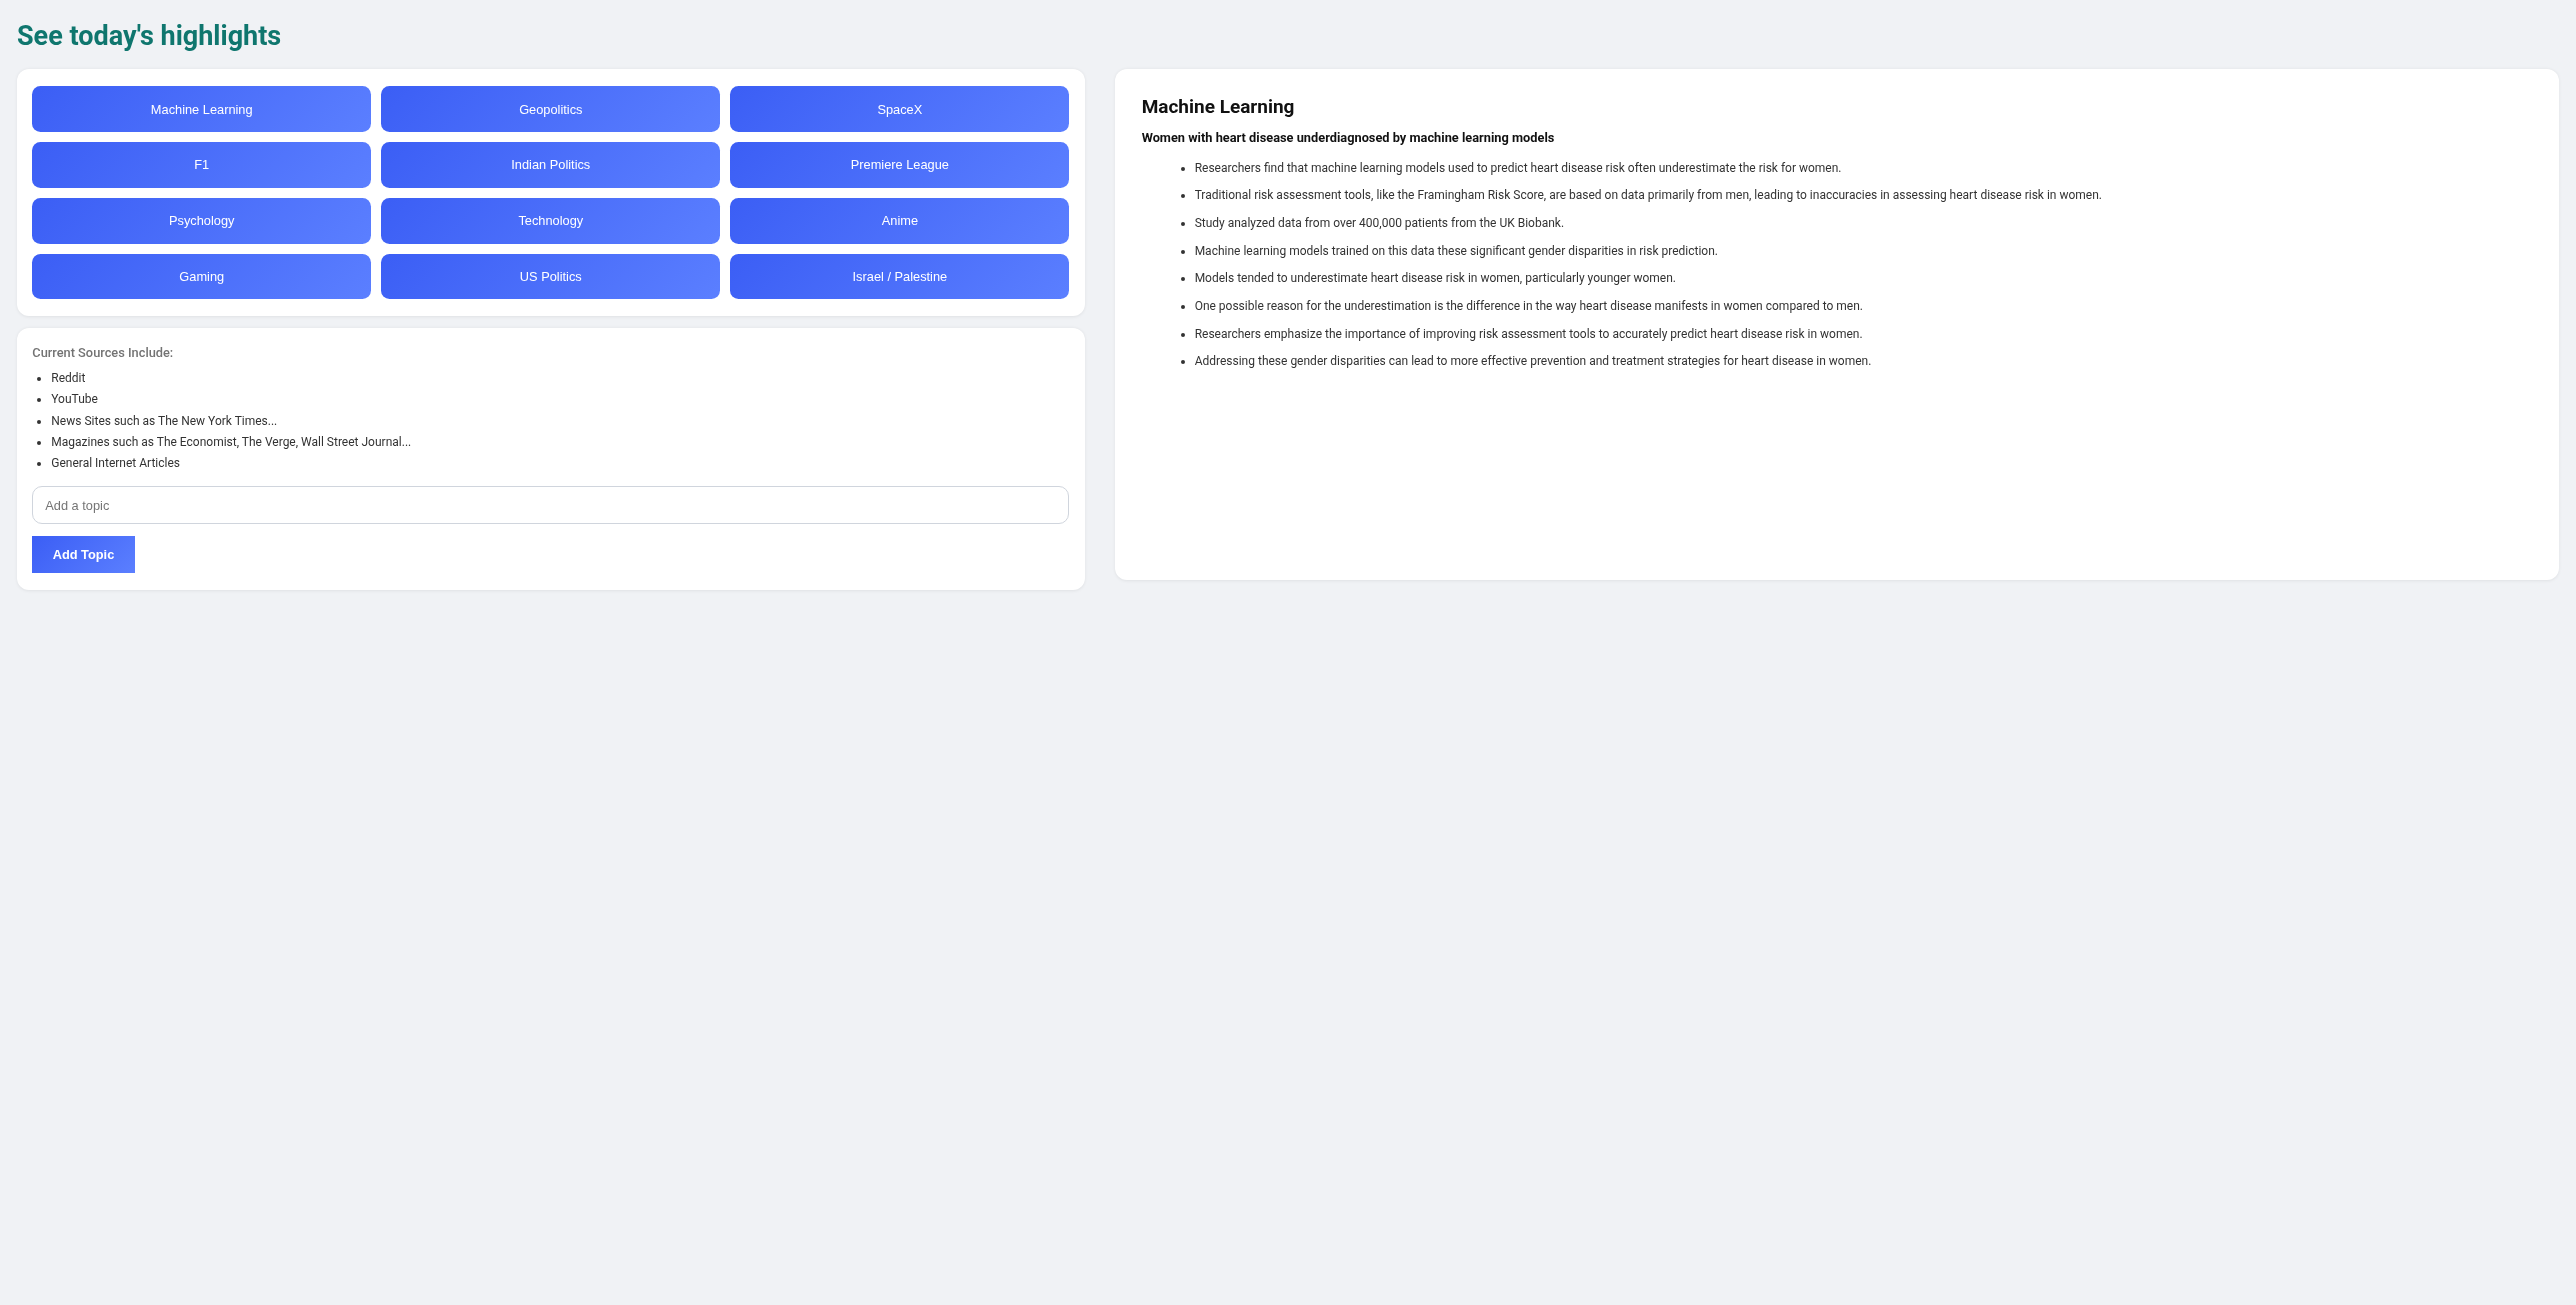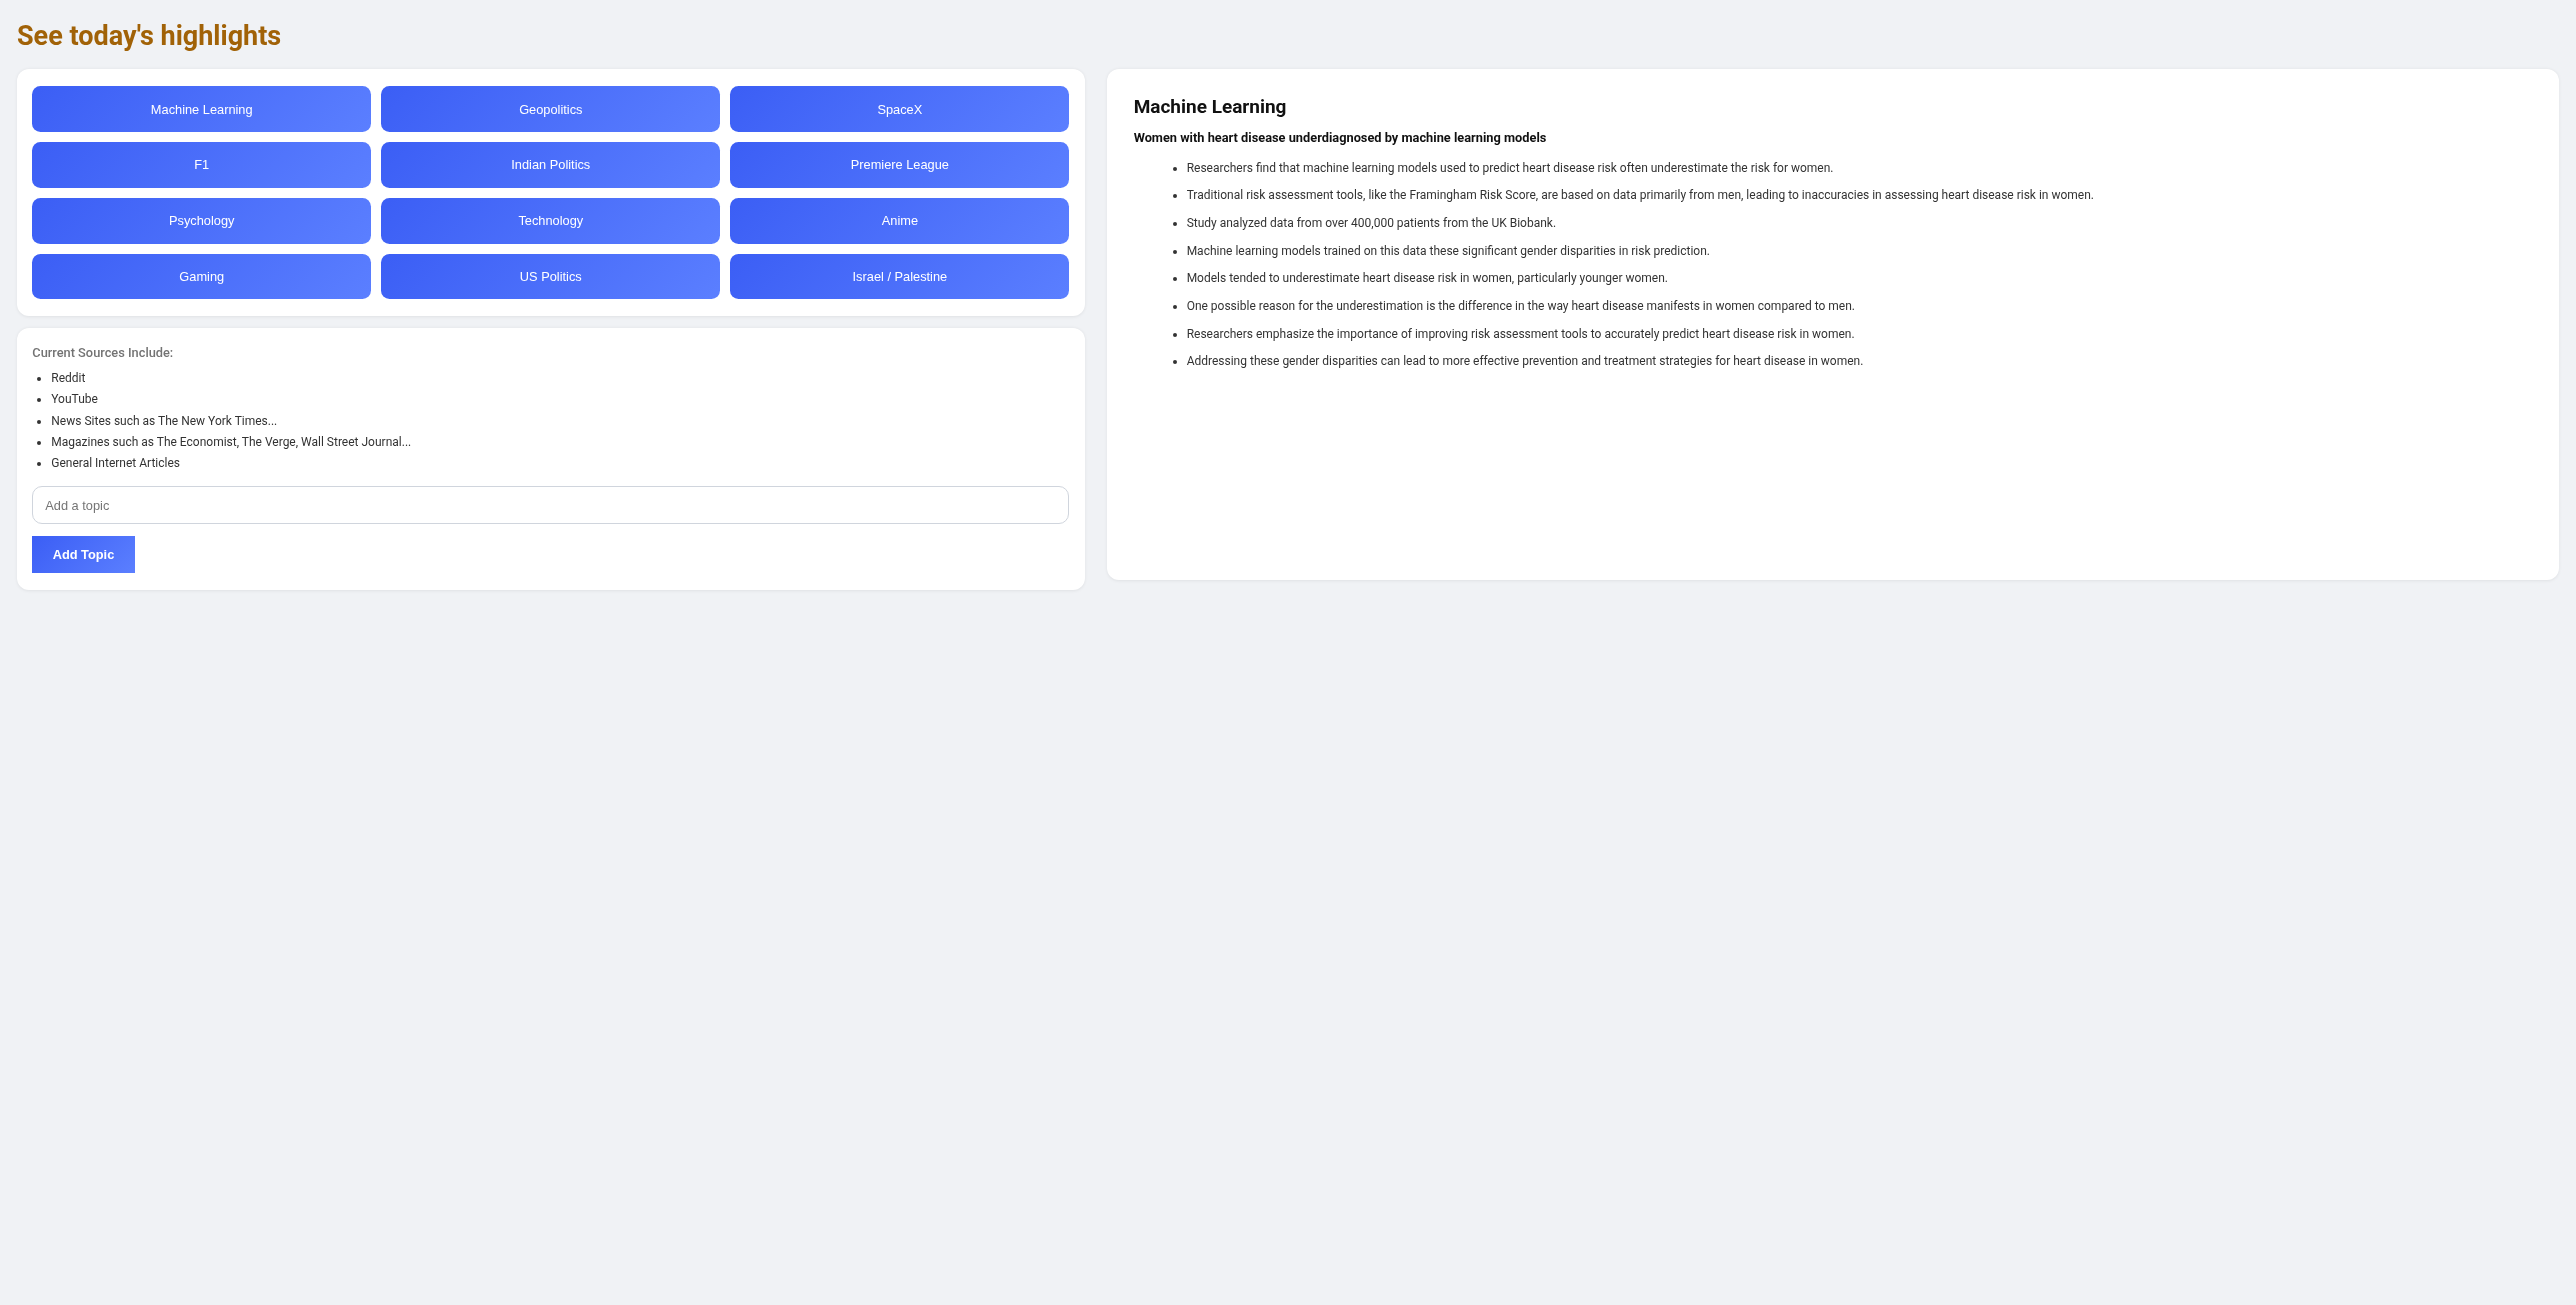--- a/index.html
+++ b/index.html
@@ -5,26 +5,26 @@
     * { box-sizing: border-box; margin: 0; padding: 0; }
     body {
       font-family: -apple-system, BlinkMacSystemFont, 'Segoe UI', Roboto, sans-serif;
       background: #f0f2f5;
       padding: 20.4px 17px;
       min-height: 100vh;
     }
     .page-title {
       font-size: 27px;
       font-weight: 700;
-      color: #a16207;
+      color: #0f766e;
       margin-bottom: 17px;
     }
     .main-layout {
       display: flex;
-      gap: 22px;
+      gap: 30px;
       align-items: flex-start;
     }
     .left-panel {
       display: flex;
       flex-direction: column;
       gap: 12px;
       width: 42%;
       min-width: 256px;
     }
     .topics-card {

